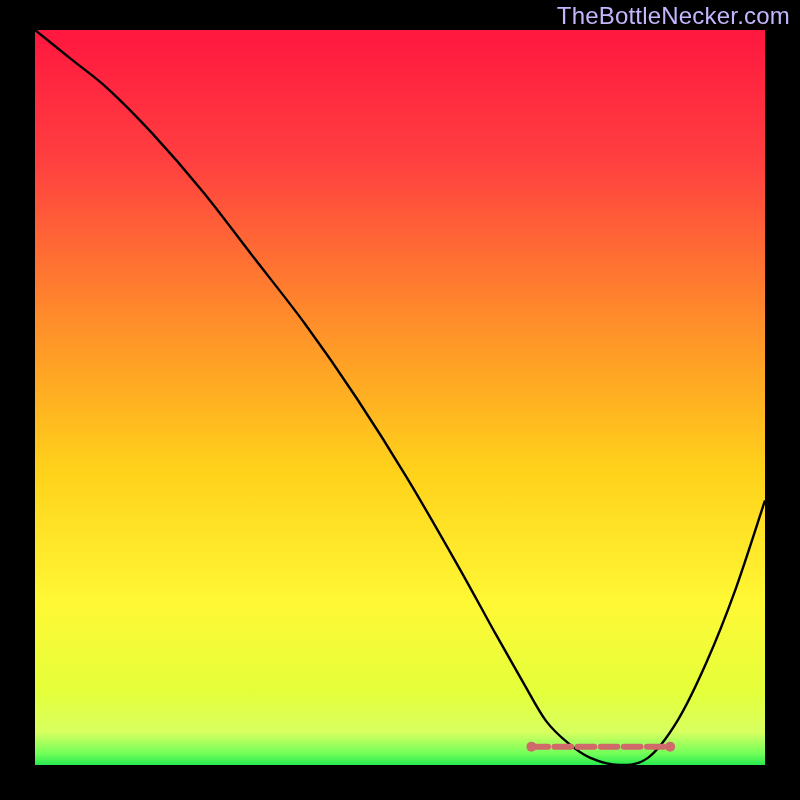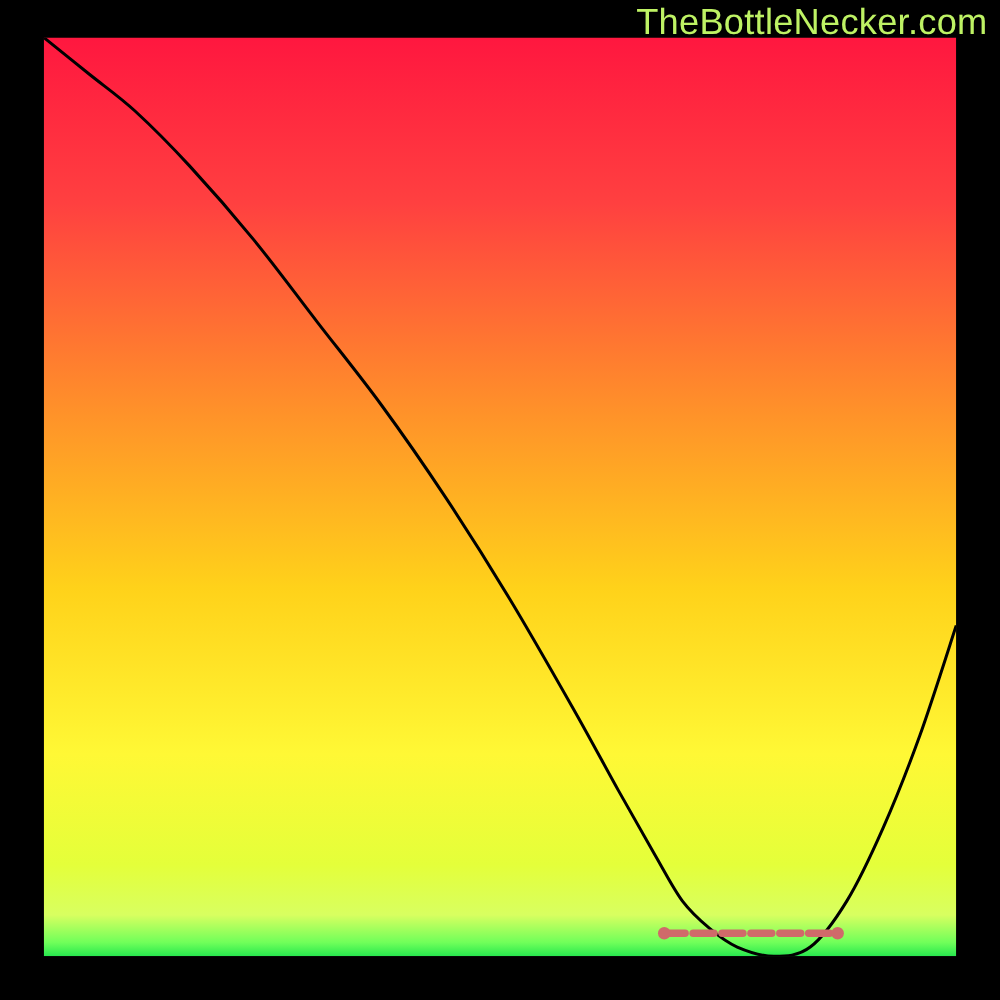--- a/index.html
+++ b/index.html
@@ -14,22 +14,22 @@
   .frame {
     position: relative;
     width: 800px;
     height: 800px;
     background: #000;
   }
   .watermark {
     position: absolute;
     top: 2px;
     right: 10px;
-    color: #bef264;
-    font-size: 29px;
+    color: #c4b5fd;
+    font-size: 24px;
     font-weight: 500;
     letter-spacing: 0.2px;
     user-select: none;
   }
   .plot-wrap {
     position: absolute;
     left: 35px;
     top: 30px;
     width: 730px;
     height: 735px;

